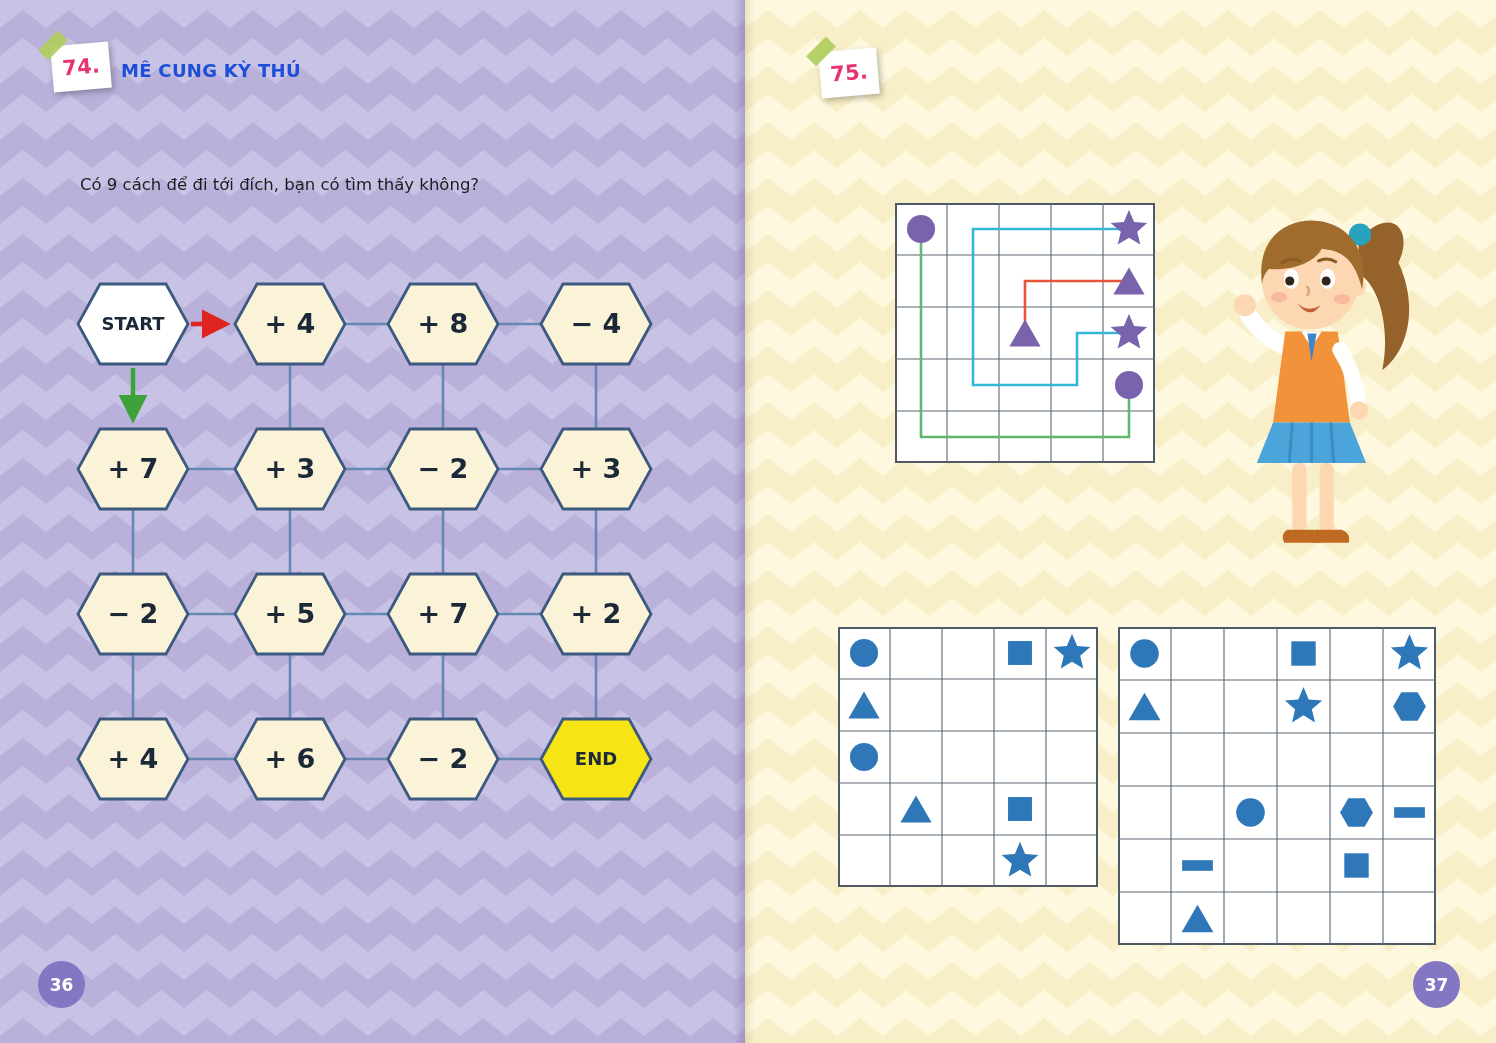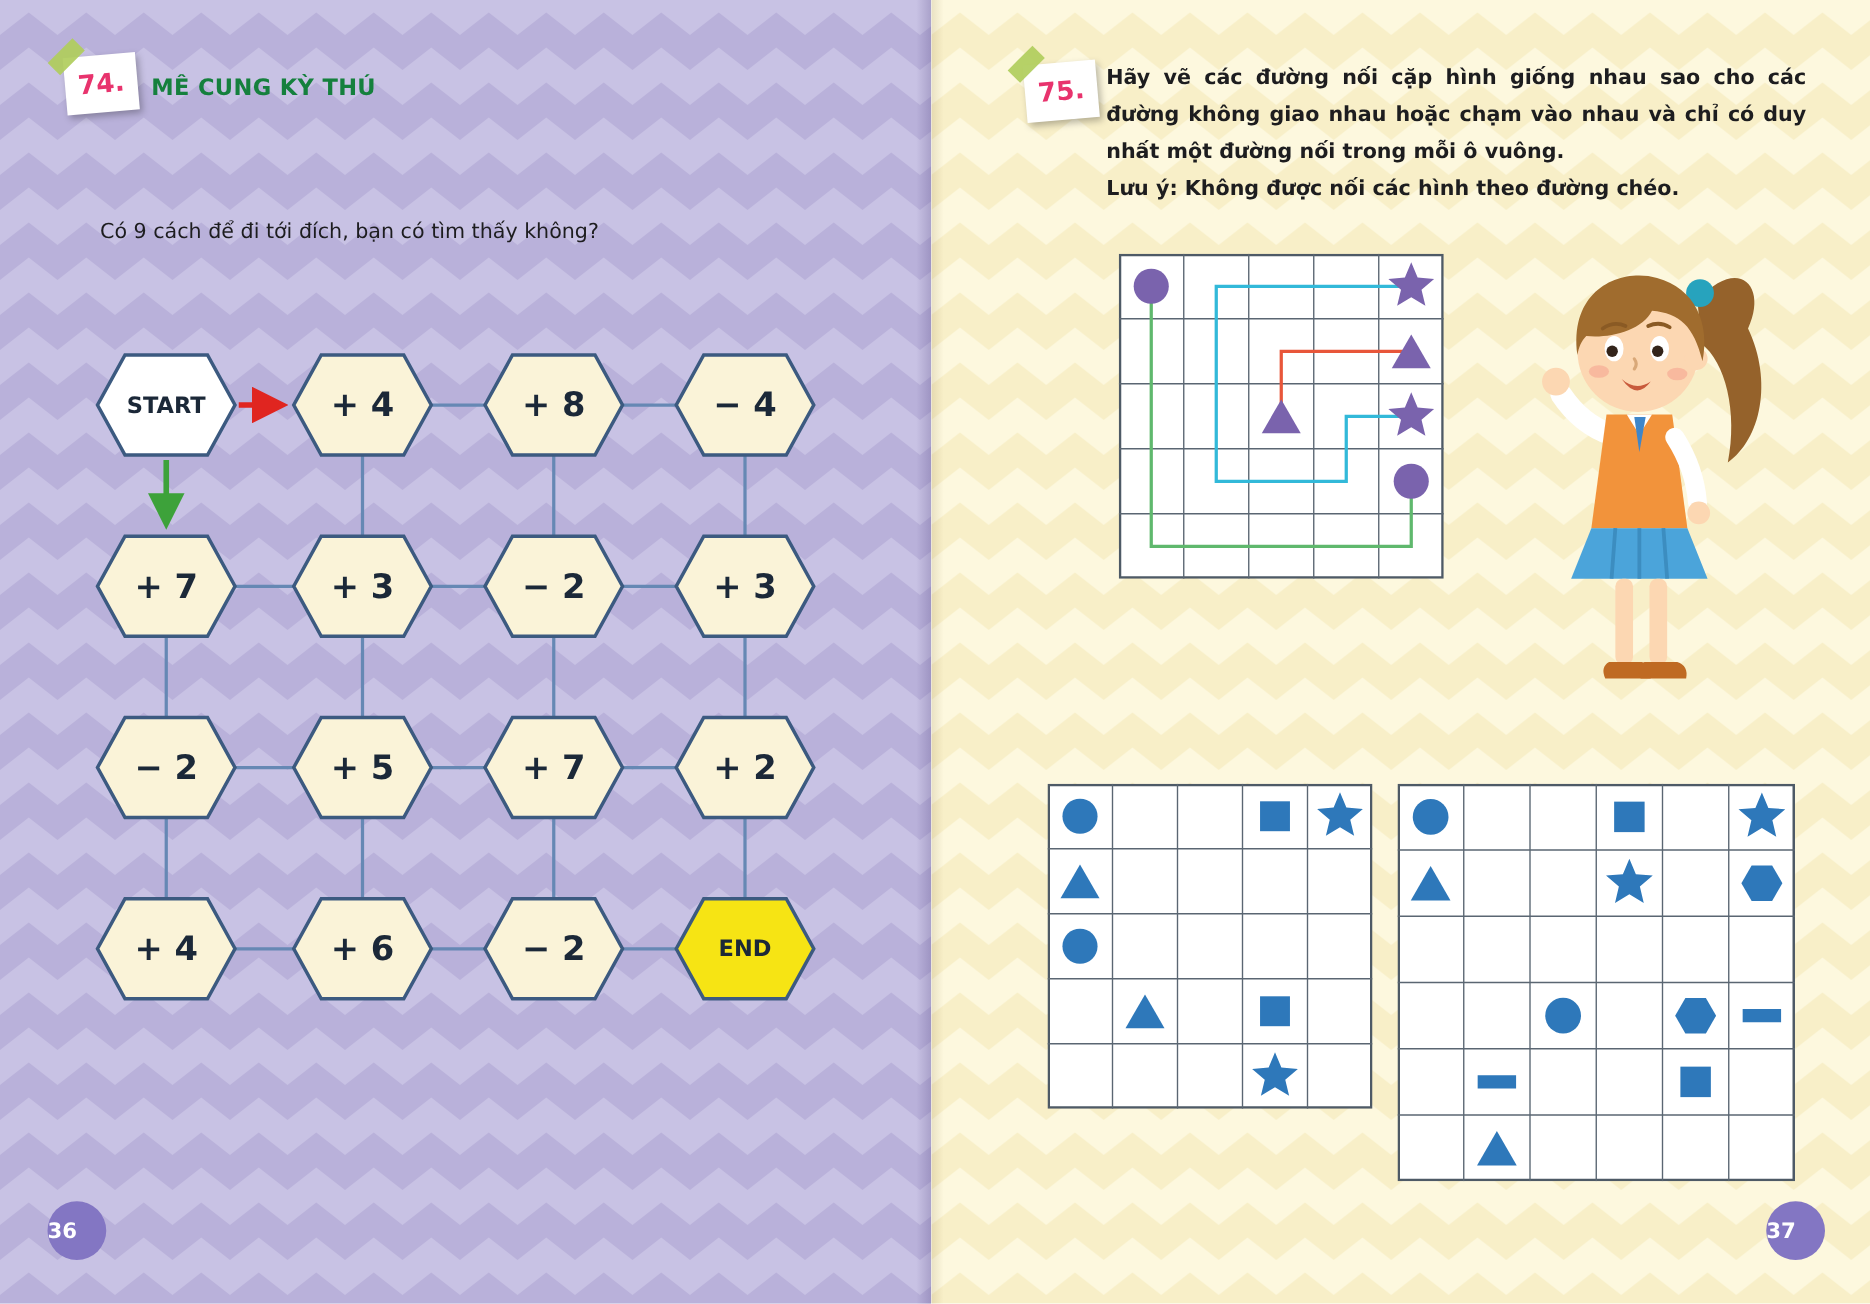--- a/index.html
+++ b/index.html
@@ -16,30 +16,30 @@
      background:linear-gradient(to right,rgba(130,105,50,0.16),rgba(0,0,0,0));z-index:6;}
 
   
   .tag{position:absolute;width:58px;height:46px;background:#ffffff;
        box-shadow:2px 3px 6px rgba(0,0,0,0.28);transform:rotate(-5deg);
        display:flex;align-items:center;justify-content:center;z-index:3;}
   .tape{position:absolute;top:-8px;left:-11px;width:28px;height:14px;
         background:rgba(176,205,92,0.92);transform:rotate(-40deg);}
   .tag-num{color:#e8336d;font-weight:bold;font-size:21px;}
 
-  .title-left{position:absolute;left:121px;top:60px;font-size:18px;font-weight:bold;color:#15803d;letter-spacing:.3px;text-align:center;}
+  .title-left{position:absolute;left:121px;top:60px;font-size:18px;font-weight:bold;color:#1d4ed8;letter-spacing:.3px;text-align:center;}
   .para{font-size:16.5px;line-height:1.8;text-align:justify;color:#1d1d1f;}
   .indent{text-indent:20px;}
   .bold{font-weight:bold;}
   .instr-left{position:absolute;left:60px;top:104px;width:626px;}
   .question-left{position:absolute;left:60px;top:170px;width:626px;}
   #maze{position:absolute;left:55px;top:276px;width:620px;height:535px;}
 
   .page-num{position:absolute;width:47px;height:47px;border-radius:50%;background:#8376c3;
-            color:#fff;display:flex;align-items:center;
+            color:#fff;display:flex;align-items:center;justify-content:center;
             font-weight:bold;font-size:17px;z-index:4;}
   .pn-left{left:38px;top:961px;}
   .pn-right{right:36px;top:961px;}
 
   .tag-right{left:75px;top:50px;}
   .rp-instructions{position:absolute;left:140px;top:47px;width:560px;}
   #example-grid{position:absolute;left:150px;top:203px;}
   .girl{position:absolute;left:450px;top:188px;width:235px;height:374px;}
   .hint{position:absolute;left:108px;top:494px;width:424px;}
   #puzzle-grid-1{position:absolute;left:93px;top:627px;}
@@ -152,24 +152,20 @@
         </pattern>
       </defs>
       <rect width="100%" height="100%" fill="url(#chevR)"></rect>
     </svg>
 
     <div class="tag tag-right">
       <div class="tape"></div>
       <span class="tag-num">75.</span>
     </div>
 
-    <div class="rp-instructions">
-      <p class="para bold">Hãy vẽ các đường nối cặp hình giống nhau sao cho các đường không giao nhau hoặc chạm vào nhau và chỉ có duy nhất một đường nối trong mỗi ô vuông.</p>
-      <p class="para bold">Lưu ý: Không được nối các hình theo đường chéo.</p>
-    </div>
 
     <div id="example-grid" class="grid-box"><svg viewBox="0 0 260 260" width="260" height="260">
           <rect x="1" y="1" width="258" height="258" fill="#ffffff" stroke="#4e5a66" stroke-width="2"></rect>
           <line x1="52" y1="0" x2="52" y2="260" stroke="#5a6672" stroke-width="1.1"></line>
           <line x1="104" y1="0" x2="104" y2="260" stroke="#5a6672" stroke-width="1.1"></line>
           <line x1="156" y1="0" x2="156" y2="260" stroke="#5a6672" stroke-width="1.1"></line>
           <line x1="208" y1="0" x2="208" y2="260" stroke="#5a6672" stroke-width="1.1"></line>
           <line x1="0" y1="52" x2="260" y2="52" stroke="#5a6672" stroke-width="1.1"></line>
           <line x1="0" y1="104" x2="260" y2="104" stroke="#5a6672" stroke-width="1.1"></line>
           <line x1="0" y1="156" x2="260" y2="156" stroke="#5a6672" stroke-width="1.1"></line>

